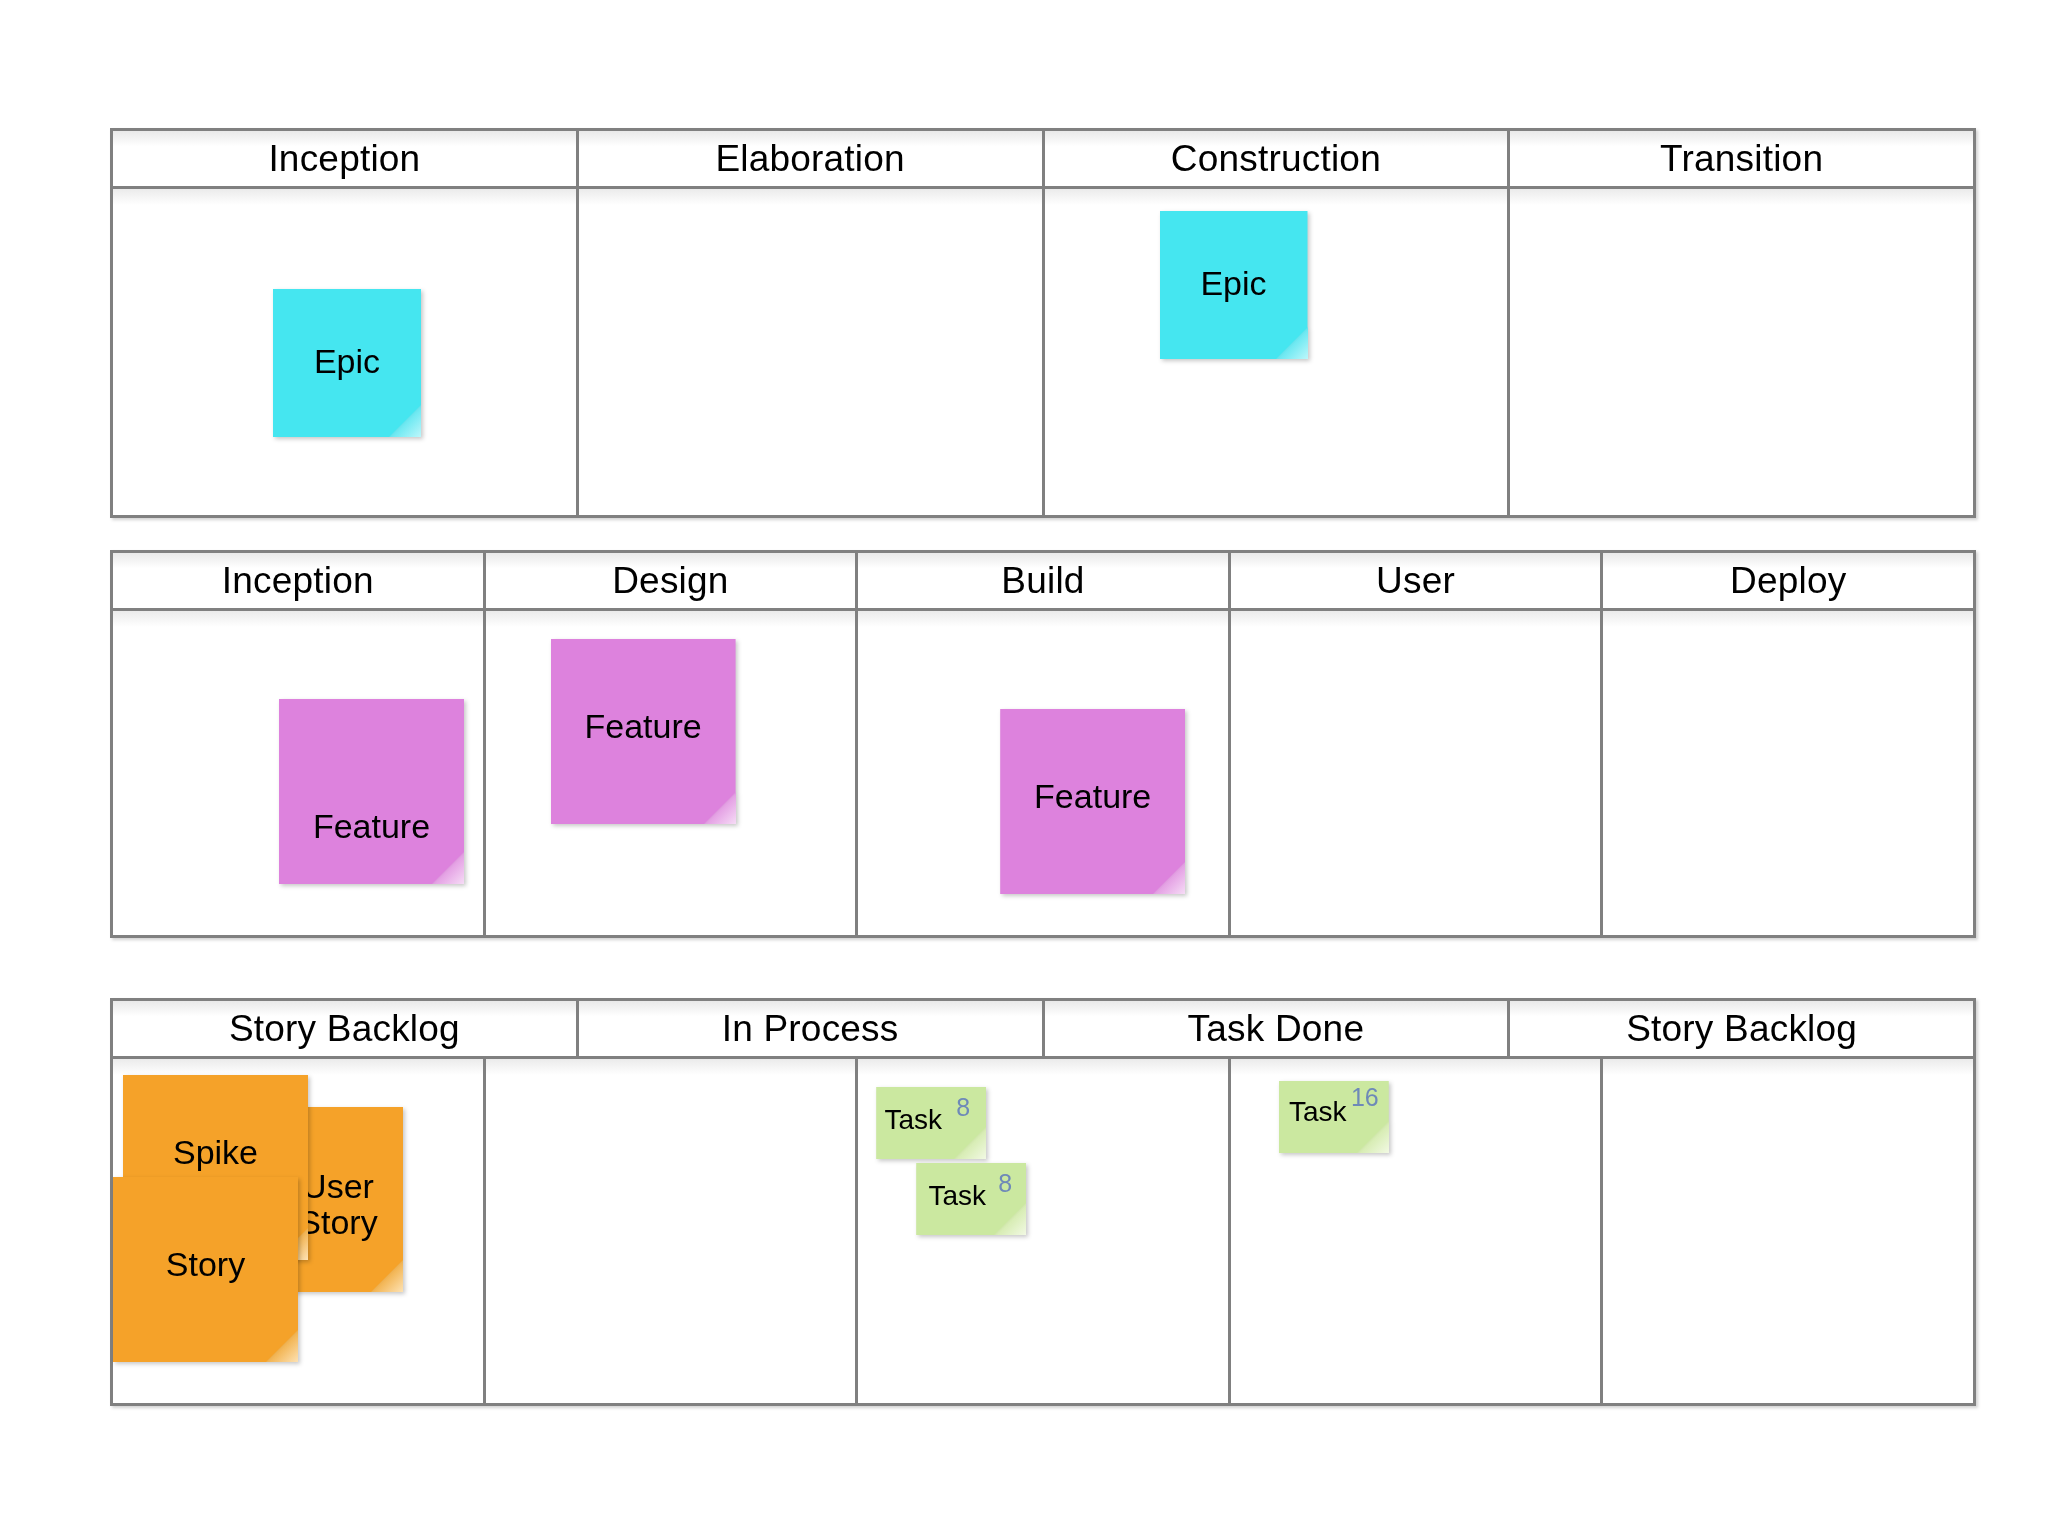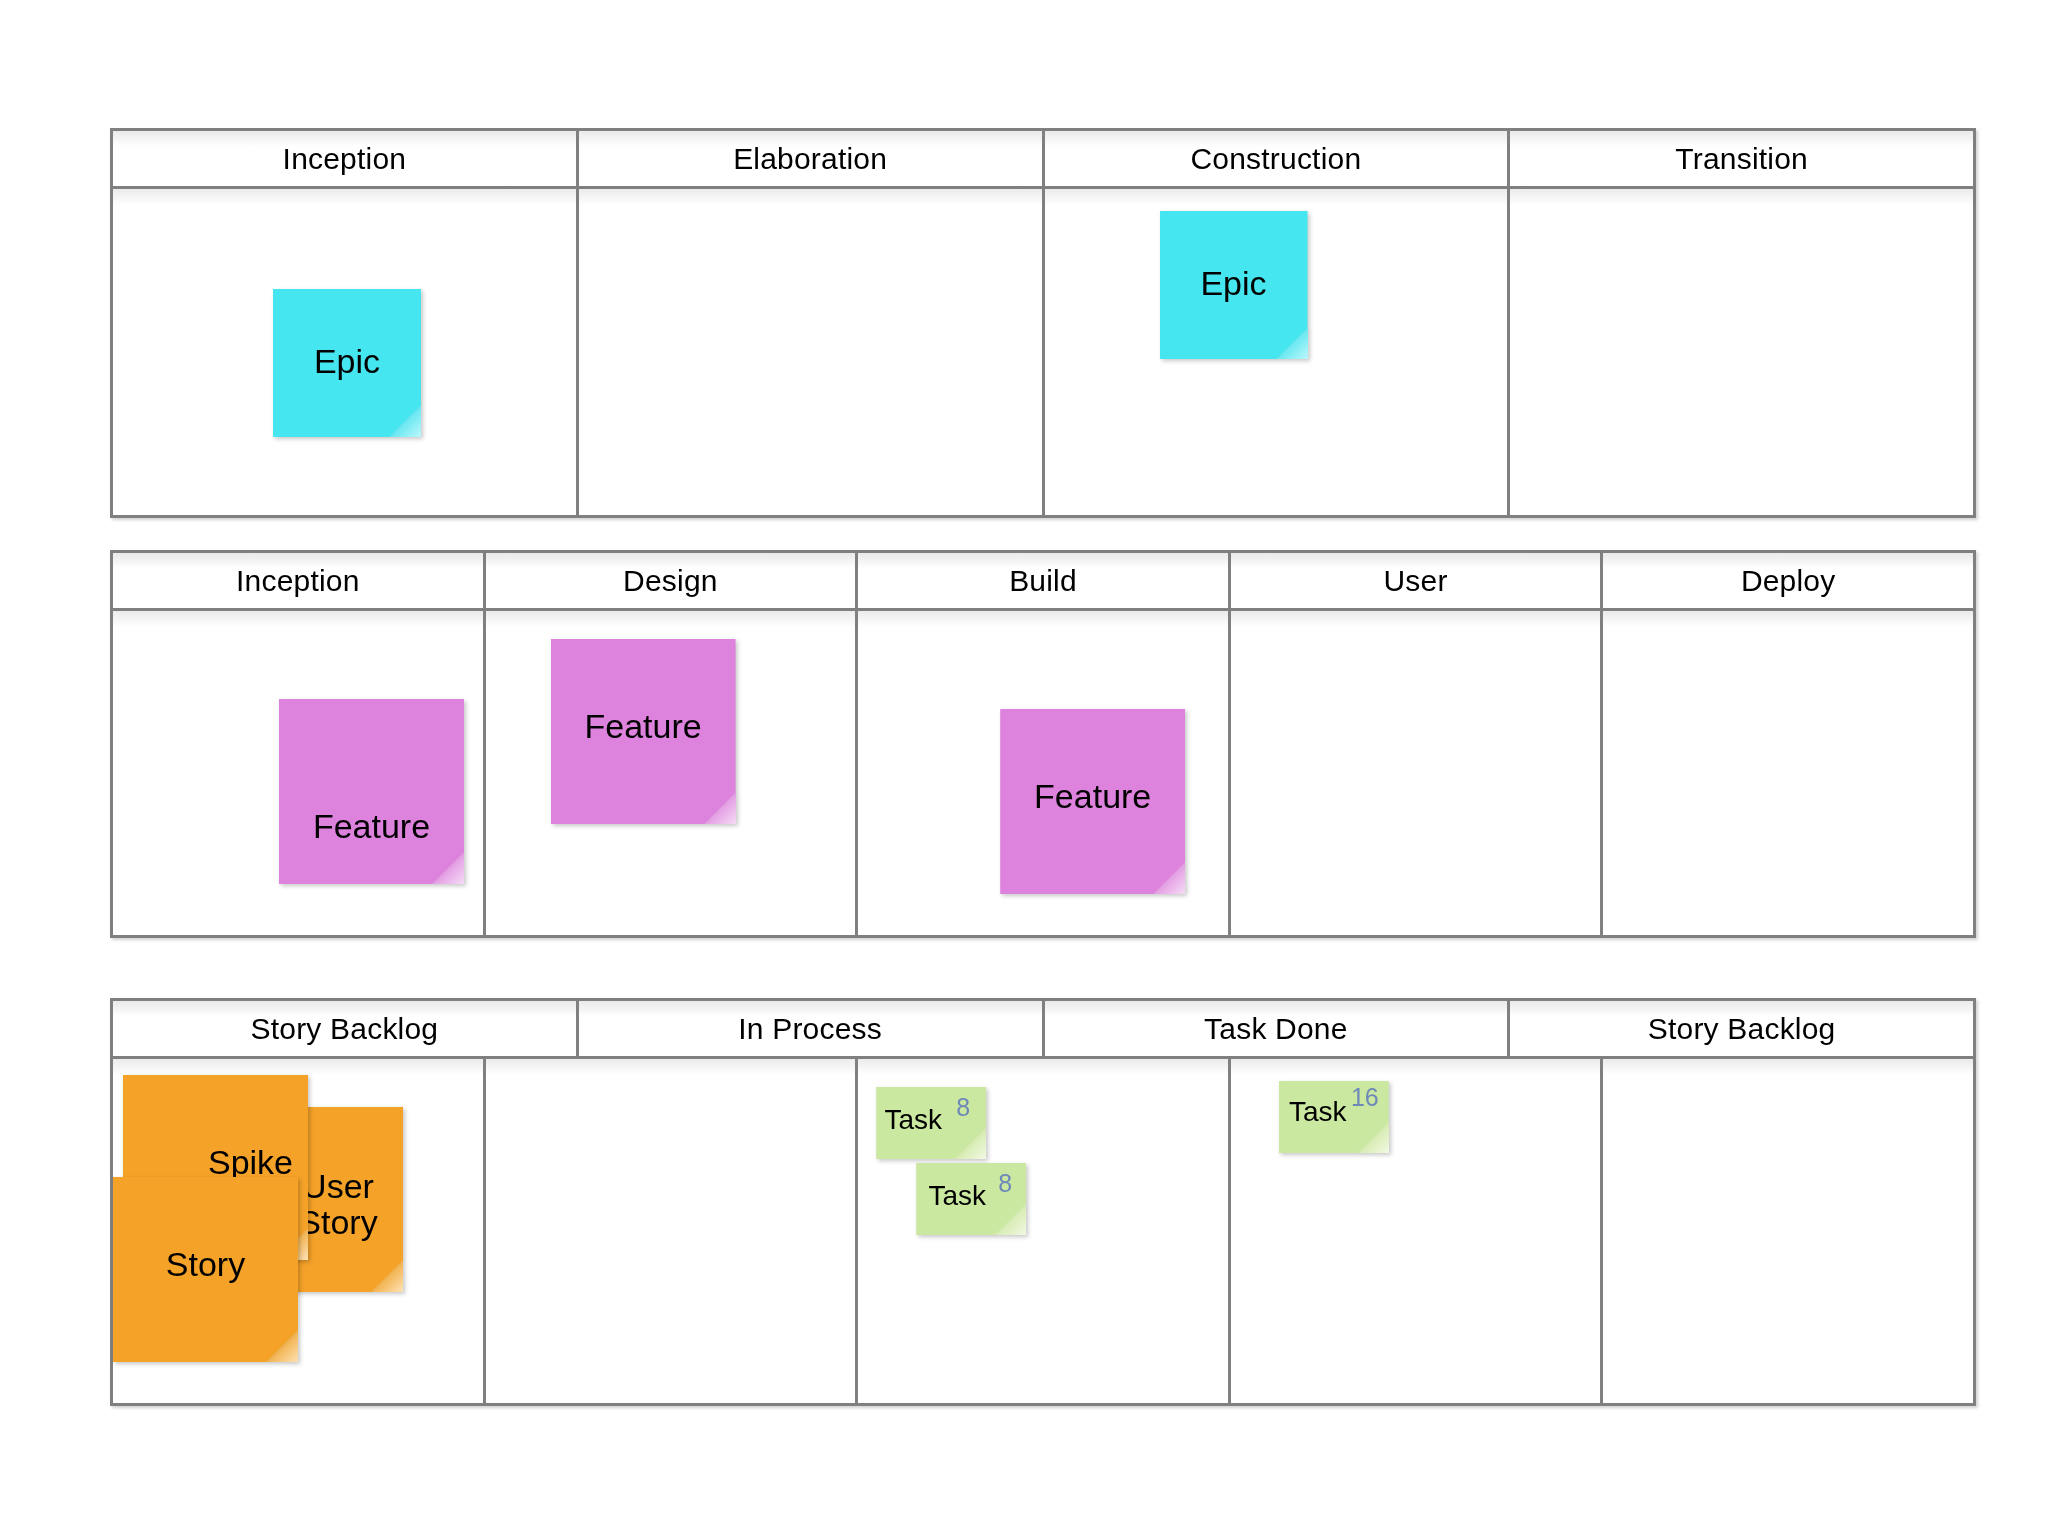--- a/index.html
+++ b/index.html
@@ -41,21 +41,21 @@
     flex: 0 0 55px;
     border-bottom: 3px solid #808080;
     background: linear-gradient(to bottom, #e9e9e9 0%, #ffffff 28%, #ffffff 100%);
   }
   .header-cell {
     flex: 1 1 0;
     display: flex;
     align-items: center;
     justify-content: center;
     border-right: 3px solid #808080;
-    font-size: 30px;
+    font-size: 37px;
     color: #000000;
     letter-spacing: 0.2px;
     box-sizing: border-box;
     background: transparent;
   }
   .header-cell:last-child { border-right: none; }
 
   .body-row {
     display: flex;
     flex: 1 1 auto;
@@ -297,21 +297,21 @@
               <defs>
                 <linearGradient id="curlSt2" x1="0" y1="0" x2="1" y2="1">
                   <stop offset="0%" stop-color="#9a6310"></stop>
                   <stop offset="55%" stop-color="#f3b758"></stop>
                   <stop offset="100%" stop-color="#fde2b4"></stop>
                 </linearGradient>
               </defs>
               <path d="M32 0 L32 32 L0 32 Z" fill="url(#curlSt2)"></path>
             </svg>
           </div>
-          <div class="label" style="top:70px;padding-left:35px;">Spike</div>
+          <div class="label" style="top:60px;">Spike</div>
         </div>
 
         <div class="note story" style="left:0px; top:118px; width:185px; height:185px; z-index:3;">
           <div class="sheet">
             <div class="face"></div>
             <svg class="curl" viewBox="0 0 32 32">
               <defs>
                 <linearGradient id="curlSt3" x1="0" y1="0" x2="1" y2="1">
                   <stop offset="0%" stop-color="#9a6310"></stop>
                   <stop offset="55%" stop-color="#f3b758"></stop>

